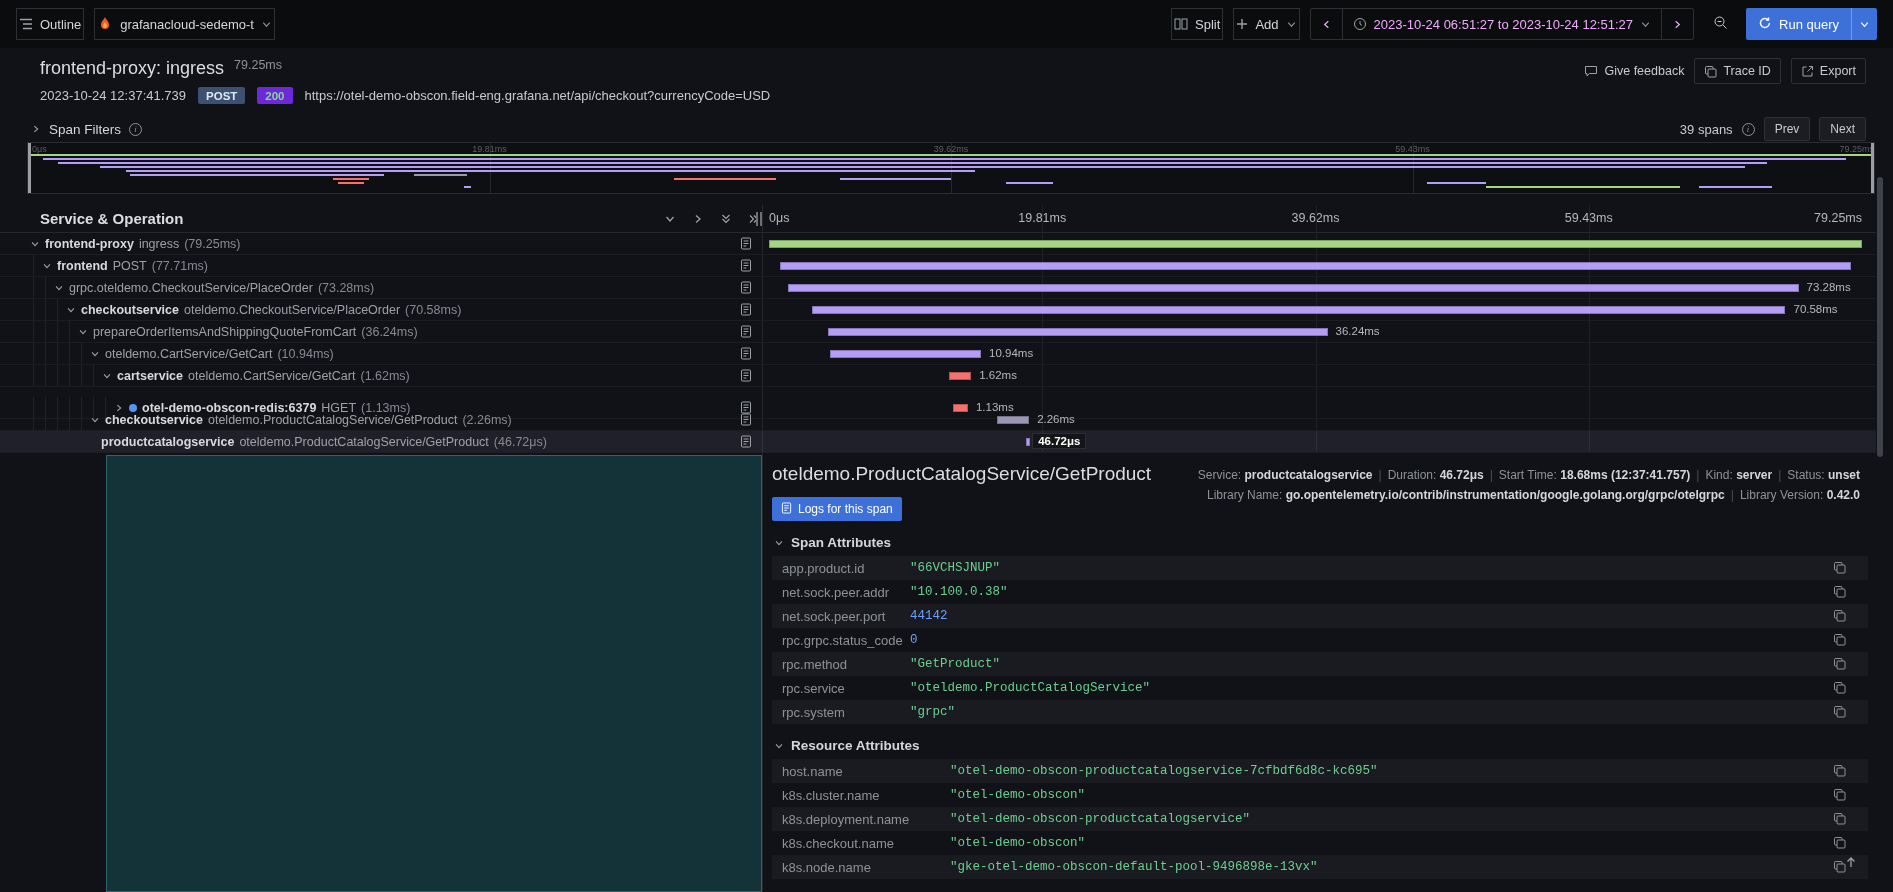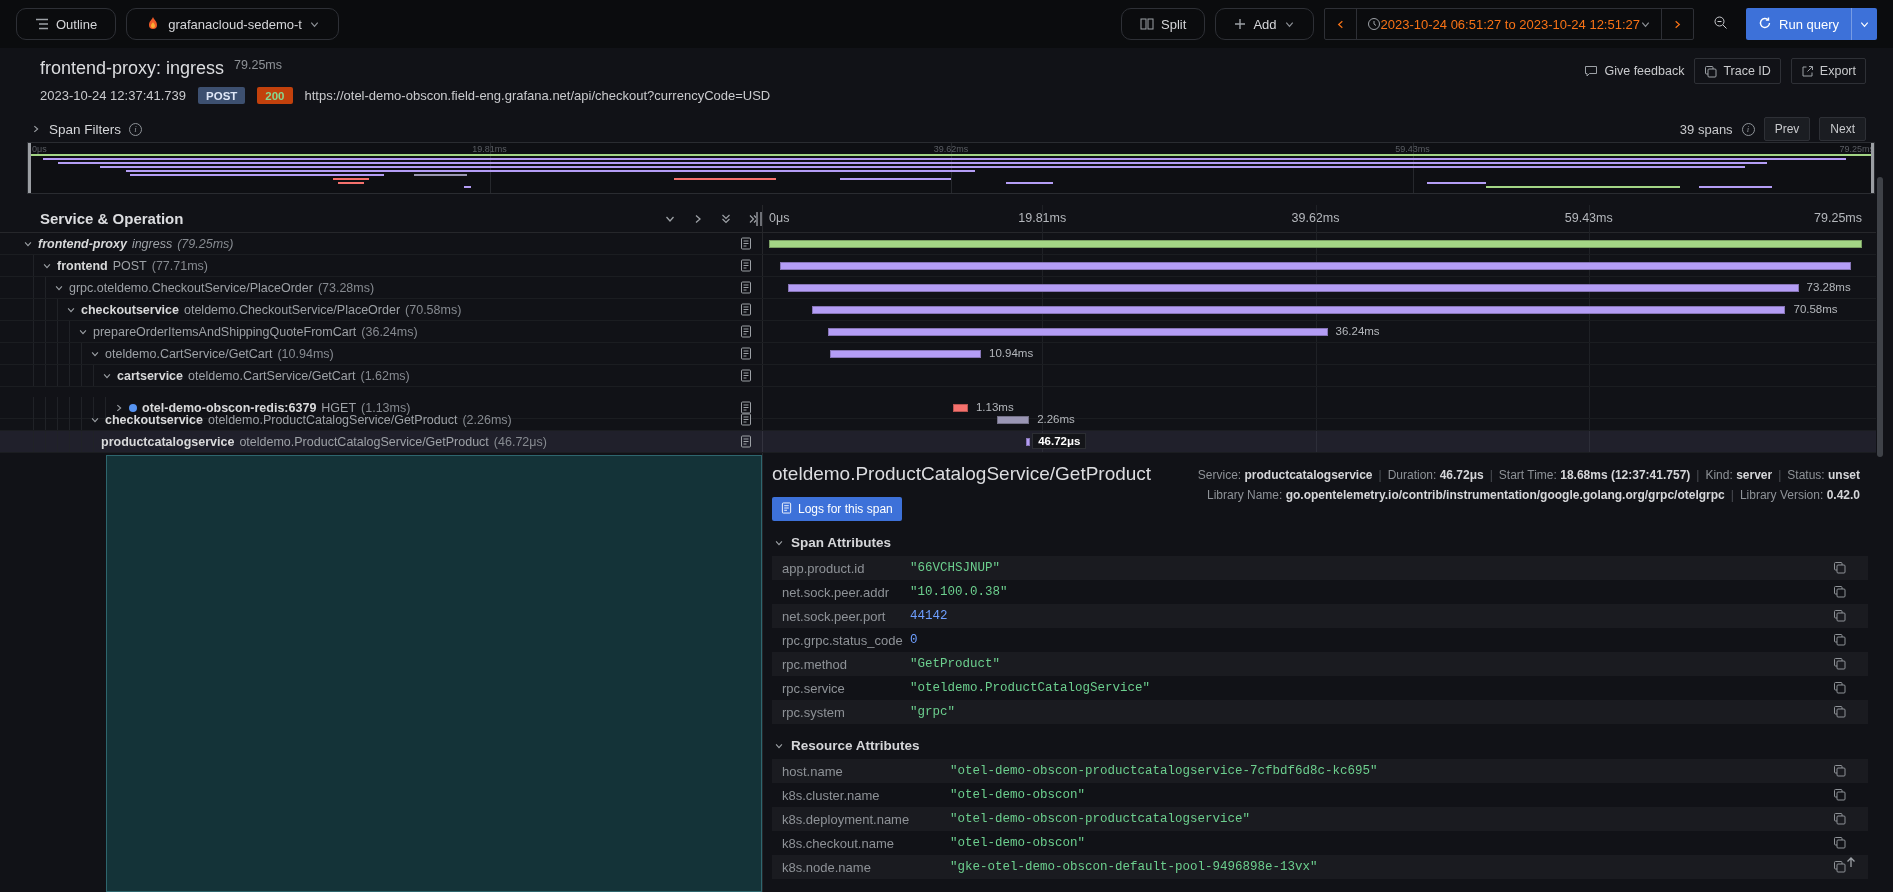--- a/index.html
+++ b/index.html
@@ -3,28 +3,28 @@
 <meta charset="utf-8">
 <style>
   * { box-sizing: border-box; margin: 0; padding: 0; }
   html, body { width: 1893px; height: 892px; }
   body { background:#111217; font-family:"Liberation Sans", sans-serif; color:#d5d6d9; overflow:hidden; }
   .app { position:relative; width:1893px; height:892px; }
 
   
   .topbar { position:absolute; top:0; left:0; width:100%; height:48px; background:#0b0c0e;
             display:flex; align-items:center; gap:10px; padding:0 16px; }
-  .tb-btn { display:inline-flex; align-items:center; gap:7px; height:32px; padding:0 18px;
-            border:1px solid #2e3036; border-radius:10px; background:transparent; color:#d5d6d9;
+  .tb-btn { display:inline-flex; align-items:center; gap:7px; height:32px; padding:0 2px;
+            border:1px solid #2e3036; border-radius:0; background:transparent; color:#d5d6d9;
             font-size:13px; font-family:inherit; cursor:pointer; white-space:nowrap; }
   .tb-ic { display:inline-flex; align-items:center; color:#9da1a6; }
   .tb-ic.chev { color:#8e9297; }
   .tb-right { margin-left:auto; display:flex; align-items:center; gap:10px; }
   .time-group { display:flex; align-items:stretch; border:1px solid #2e3036; border-radius:2px; height:32px; }
-  .time-group .seg { display:flex; align-items:center; padding:0 10px; color:#f97316;
+  .time-group .seg { display:flex; align-items:center; gap:7px; padding:0 10px; color:#f0abfc;
                      font-size:13px; background:transparent; border:none; font-family:inherit; cursor:pointer; }
   .time-group .seg + .seg { border-left:1px solid #2e3036; }
   .icon-only { display:flex; align-items:center; justify-content:center; width:32px; height:32px;
                background:transparent; border:none; color:#c9cacd; cursor:pointer; }
   .run-group { display:flex; height:32px; border-radius:2px; overflow:hidden; }
   .run-btn { display:flex; align-items:center; gap:7px; background:#3d71d9; color:#fff; border:none;
              font-size:13px; font-weight:500; padding:0 12px; font-family:inherit; cursor:pointer; }
   .run-caret { display:flex; align-items:center; background:#3d71d9; border:none;
                border-left:1px solid rgba(255,255,255,.3); color:#fff; padding:0 7px; cursor:pointer; }
 
@@ -35,21 +35,21 @@
   .trace-actions { position:absolute; top:58px; right:27px; display:flex; align-items:center; gap:10px; }
   .link-btn { display:inline-flex; align-items:center; gap:6px; color:#c9cacd; font-size:12.5px;
               background:none; border:none; font-family:inherit; cursor:pointer; }
   .sm-btn { display:inline-flex; align-items:center; gap:6px; color:#c9cacd; font-size:12.5px;
             background:transparent; border:1px solid #2e3036; border-radius:2px; height:26px;
             padding:0 9px; font-family:inherit; cursor:pointer; }
   .trace-sub-row { position:absolute; top:87px; left:40px; display:flex; align-items:center; gap:12px;
                    font-size:13px; color:#c9cacd; }
   .chip { font-size:11.5px; font-weight:600; padding:2.5px 8px; border-radius:2px; }
   .chip.method { background:#3d5070; color:#dfe7f7; }
-  .chip.status { background:#c2410c; color:#86d88f;text-align:right; }
+  .chip.status { background:#6d28d9; color:#86d88f;text-align:right; }
 
   
   .filters-row { position:absolute; top:116px; left:30px; right:27px; height:26px; display:flex; align-items:center; }
   .filters-left { display:flex; align-items:center; gap:8px; font-size:13.5px; font-weight:500; color:#d5d6d9; cursor:pointer; }
   .filters-right { margin-left:auto; display:flex; align-items:center; gap:9px; font-size:13px; color:#c9cacd; }
   .pbtn { height:24px; padding:0 10px; font-size:12px; border:1px solid #2e3036; background:#1b1d22;
           color:#c9cacd; border-radius:2px; font-family:inherit; cursor:pointer; }
   .info { width:13px; height:13px; border:1px solid #8e9297; border-radius:50%; color:#8e9297;
           font-size:9px; display:inline-flex; align-items:center; justify-content:center;
           font-family:"Liberation Serif", serif; font-style:italic; }
@@ -362,21 +362,21 @@
   </div>
 
   <div class="grid">
     <div class="gl" style="left:25%"></div>
     <div class="gl" style="left:50%"></div>
     <div class="gl" style="left:75%"></div>
   </div>
   <div class="col-div"></div>
   <div class="rows" id="rows">
       <div class="span-row" style="top: 0px;">
-        <div class="row-left" style="padding-left: 22px; font-style: italic;">
+        <div class="row-left" style="padding-left: 29px;">
           <span class="row-chevron">
             <svg width="10" height="10" viewBox="0 0 12 12">
               <path d="M2.5 4l3.5 4 3.5-4" fill="none" stroke="currentColor" stroke-width="1.3"></path>
             </svg>
           </span>
           <span class="svc">frontend-proxy</span>
           <span class="op">ingress</span>
           <span class="dur">(79.25ms)</span>
           <span class="doc-ic"><svg width="12" height="13" viewBox="0 0 12 13">
               <rect x="1.5" y="1" width="9" height="11" rx="1" fill="none" stroke="currentColor"></rect>
@@ -511,20 +511,24 @@
               <path d="M2.5 4l3.5 4 3.5-4" fill="none" stroke="currentColor" stroke-width="1.3"></path>
             </svg>
           </span>
           <span class="svc">cartservice</span>
           <span class="op">oteldemo.CartService/GetCart</span>
           <span class="dur">(1.62ms)</span>
           <span class="doc-ic"><svg width="12" height="13" viewBox="0 0 12 13">
               <rect x="1.5" y="1" width="9" height="11" rx="1" fill="none" stroke="currentColor"></rect>
               <path d="M3.5 4h5M3.5 6.5h5M3.5 9h3" stroke="currentColor" fill="none"></path>
             </svg></span>
+        </div>
+        <div class="row-right">
+          <div class="bar" style="left: 16.5%; width: 2%; background: rgb(245, 113, 109);"></div>
+          <span class="bar-label" style="left: calc(18.5% + 2px);">1.62ms</span>
         </div>
       </div>
       <div class="span-row" style="top: 164px;">
         <div class="row-left" style="padding-left: 113px;">
           <span class="guide" style="left: 33px;"></span>
           <span class="guide" style="left: 45px;"></span>
           <span class="guide" style="left: 57px;"></span>
           <span class="guide" style="left: 69px;"></span>
           <span class="guide" style="left: 81px;"></span>
           <span class="guide" style="left: 93px;"></span>

